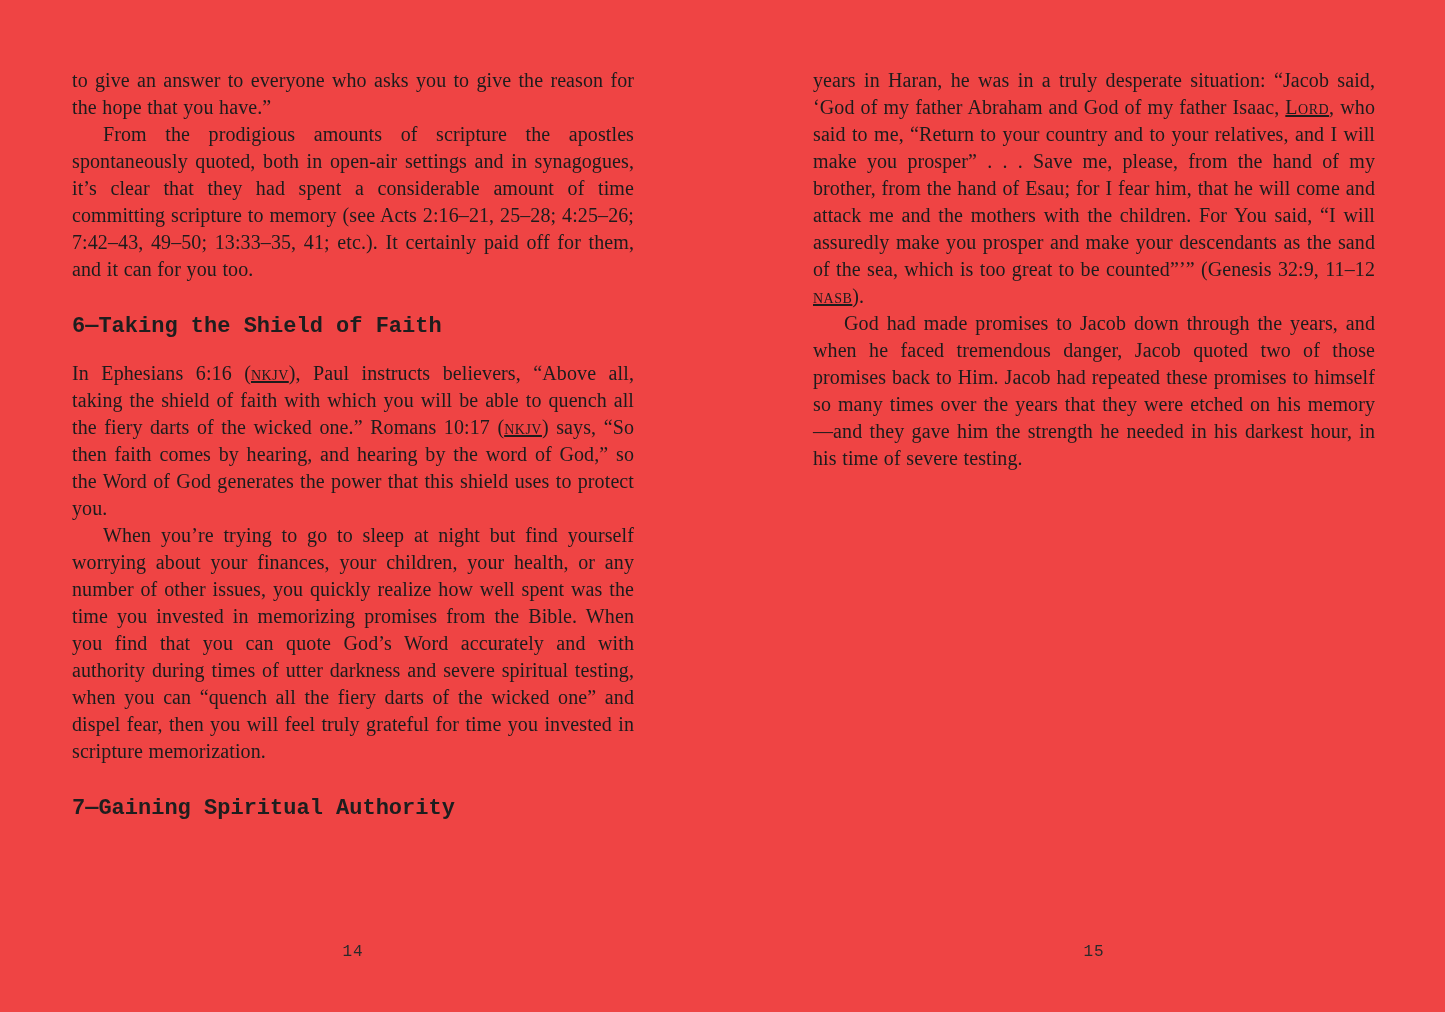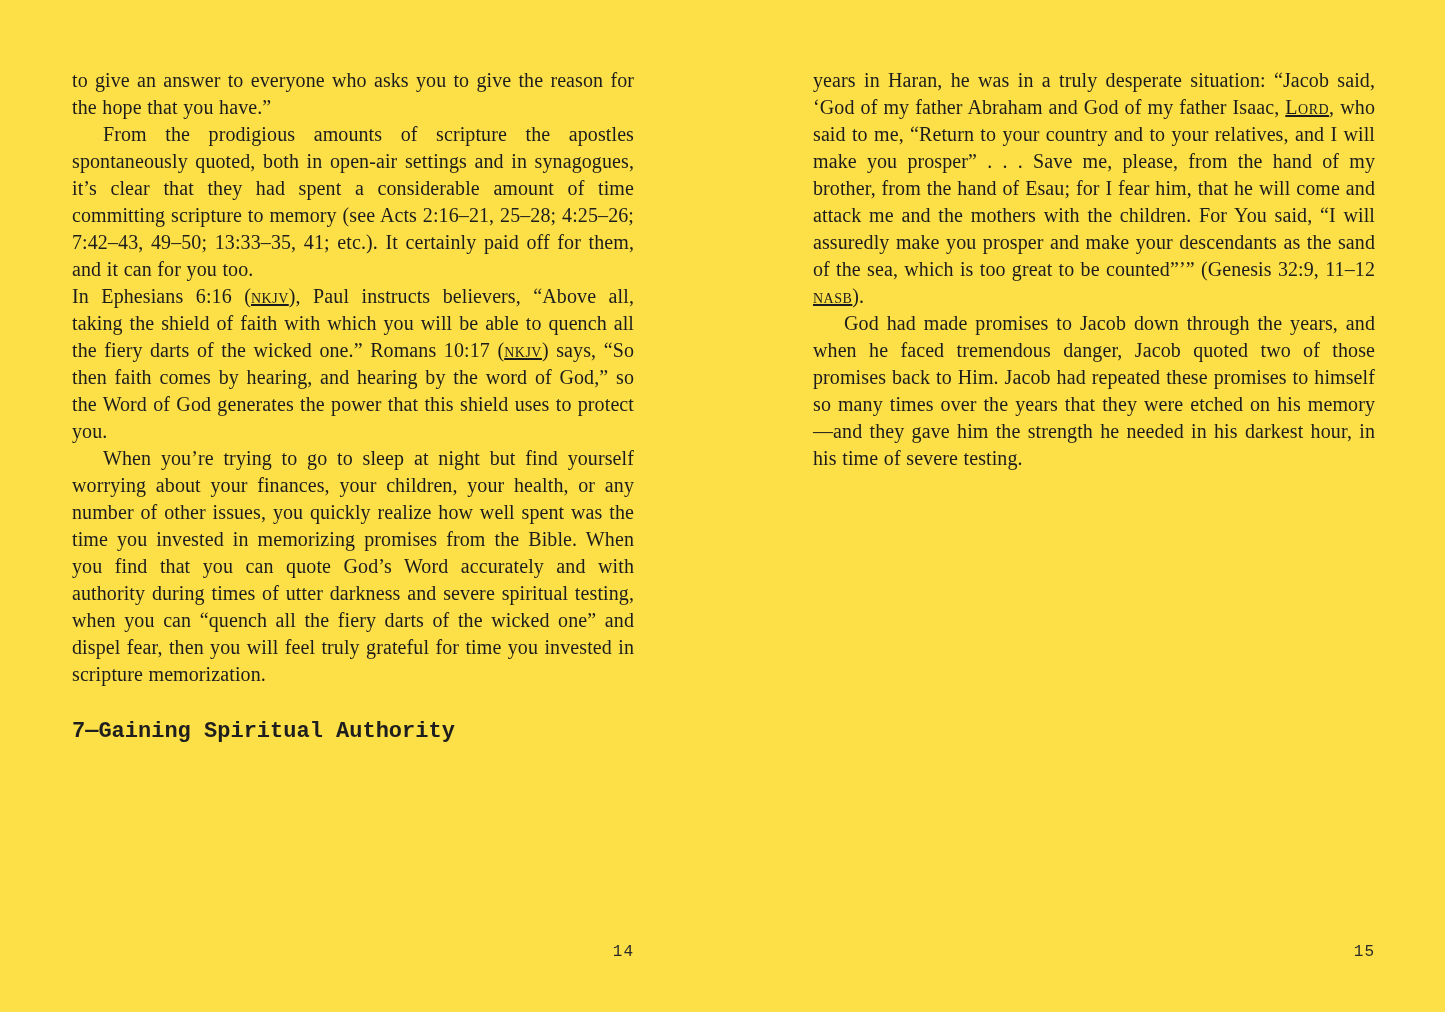--- a/index.html
+++ b/index.html
@@ -4,21 +4,21 @@
 <style>
   html, body {
     margin: 0;
     padding: 0;
     background: #ffffff;
   }
   .spread {
     position: relative;
     width: 1445px;
     height: 1012px;
-    background: #fde047;
+    background: #ef4444;
     overflow: hidden;
     font-family: "Liberation Serif", serif;
     color: #1c1c1c;
   }
   .page {
     position: absolute;
     top: 67px;
     width: 562px;
     height: 910px;
   }
@@ -49,36 +49,37 @@
   .sc {
     font-variant: small-caps;
     letter-spacing: 0.5px;
     text-decoration: underline;
   }
   .folio {
     position: absolute;
     top: 876px;
     left: 0;
     right: 0;
-    text-align: right;
+    text-align: center;
     font-family: "Liberation Mono", monospace;
     font-size: 16px;
     letter-spacing: 1px;
     color: #2a2a2a;
   }
 </style>
 </head>
 <body>
 
 <div class="spread">
 
   <div class="page page-left">
     <div class="page-body">
         <p><span>to give an answer to everyone who asks you to give the reason for the hope that you have.”</span></p>
         <p class="indent"><span>From the prodigious amounts of scripture the apostles spontaneously quoted, both in open-air settings and in synagogues, it’s clear that they had spent a considerable amount of time committing scripture to memory (see Acts 2:16–21, 25–28; 4:25–26; 7:42–43, 49–50; 13:33–35, 41; etc.). It certainly paid off for them, and it can for you too.</span></p>
+        <h2>6—Taking the Shield of Faith</h2>
         <p><span>In Ephesians 6:16 (</span><span class="sc">nkjv</span><span>), Paul instructs believers, “Above all, taking the shield of faith with which you will be able to quench all the fiery darts of the wicked one.” Romans 10:17 (</span><span class="sc">nkjv</span><span>) says, “So then faith comes by hearing, and hearing by the word of God,” so the Word of God generates the power that this shield uses to protect you.</span></p>
         <p class="indent"><span>When you’re trying to go to sleep at night but find yourself worrying about your finances, your children, your health, or any number of other issues, you quickly realize how well spent was the time you invested in memorizing promises from the Bible. When you find that you can quote God’s Word accurately and with authority during times of utter darkness and severe spiritual testing, when you can “quench all the fiery darts of the wicked one” and dispel fear, then you will feel truly grateful for time you invested in scripture memorization.</span></p>
         <h2>7—Gaining Spiritual Authority</h2>
       </div>
     <div class="folio">14</div>
   </div>
 
   <div class="page page-right">
     <div class="page-body">
         <p><span>years in Haran, he was in a truly desperate situation: “Jacob said, ‘God of my father Abraham and God of my father Isaac, </span><span class="sc">Lord</span><span>, who said to me, “Return to your country and to your relatives, and I will make you prosper” . . . Save me, please, from the hand of my brother, from the hand of Esau; for I fear him, that he will come and attack me and the mothers with the children. For You said, “I will assuredly make you prosper and make your descendants as the sand of the sea, which is too great to be counted”’” (Genesis 32:9, 11–12 </span><span class="sc">nasb</span><span>).</span></p>

